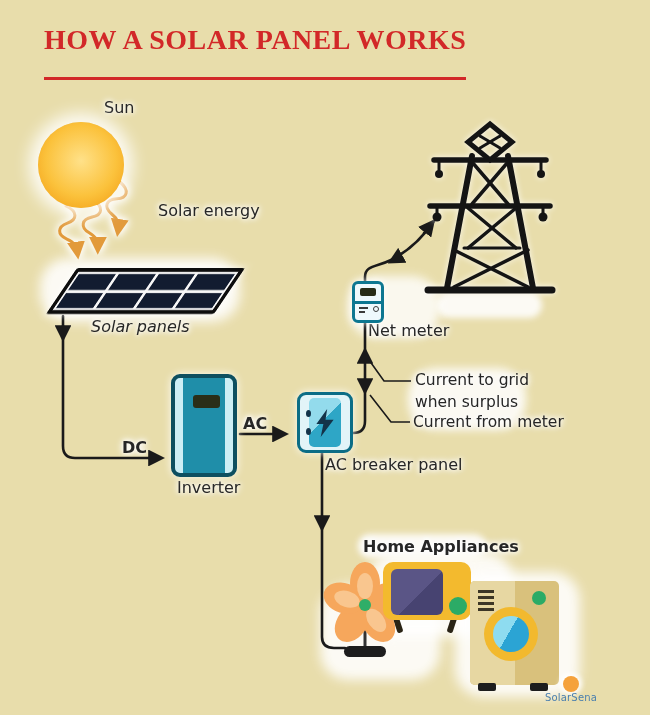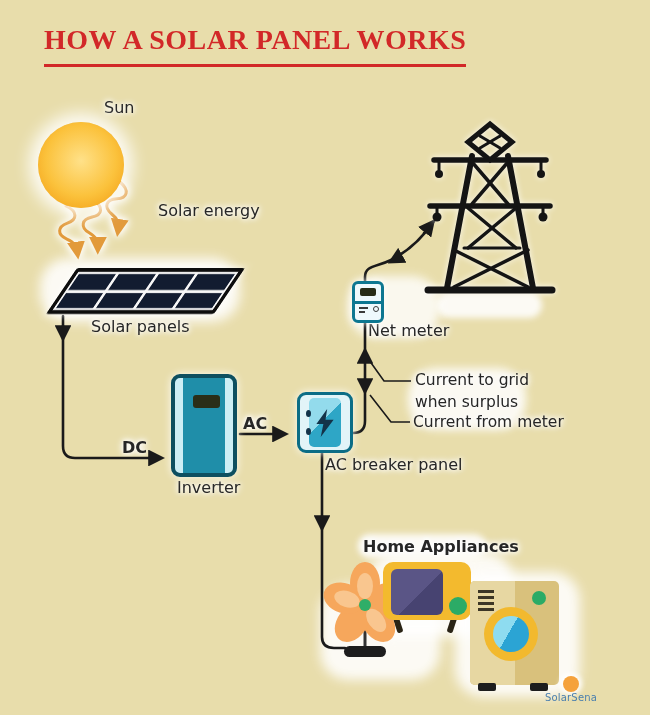--- a/index.html
+++ b/index.html
@@ -10,21 +10,21 @@
   }
   .abs{position:absolute;}
   .lbl{
     position:absolute;color:#262626;font-size:16px;white-space:nowrap;line-height:1.1;
     text-shadow:0 0 4px #fff,0 0 7px #fff,0 0 10px #fff;
   }
   .lbl.small{font-size:15.5px;}
   .title{
     position:absolute;left:44px;top:24px;
     font-family:"Liberation Serif","DejaVu Serif",serif;font-weight:bold;font-size:28px;
-    color:#d22828;letter-spacing:.5px;border-bottom:3px solid #d22828;padding-bottom:8px;
+    color:#d22828;letter-spacing:.5px;border-bottom:3px solid #d22828;padding-bottom:21px;
   }
   .blob{position:absolute;background:#ffffff;opacity:.88;filter:blur(6px);border-radius:28px;}
   svg.lines{position:absolute;left:0;top:0;z-index:4;}
   .device{position:absolute;z-index:5;}
 
   
   .sun{
     left:38px;top:122px;width:86px;height:86px;border-radius:50%;
     background:radial-gradient(circle at 50% 45%, #ffe189 0%, #fbc23c 55%, #f3a017 90%);
     box-shadow:0 0 16px 9px rgba(255,255,255,.85);
@@ -258,21 +258,21 @@
     <div class="foot" style="left:60px;"></div>
   </div>
 
   <div class="abs wm">
     <div class="wm-sun"></div>
     <div class="wm-text">SolarSena</div>
   </div>
 
   <div class="lbl" style="left:64px;top:99px;margin-left:40px;">Sun</div>
   <div class="lbl" style="left:158px;top:202px;">Solar energy</div>
-  <div class="lbl" style="left:91px;top:318px;">Solar panels</div>
+  <div class="lbl" style="left:91px;top:318px;font-style:italic;">Solar panels</div>
   <div class="lbl" style="left:122px;top:439px;font-weight:600;">DC</div>
   <div class="lbl" style="left:177px;top:479px;">Inverter</div>
   <div class="lbl" style="left:243px;top:415px;font-weight:600;">AC</div>
   <div class="lbl" style="left:325px;top:456px;">AC breaker panel</div>
   <div class="lbl" style="left:368px;top:322px;">Net meter</div>
   <div class="lbl small" style="left:415px;top:372px;">Current to grid</div>
   <div class="lbl small" style="left:415px;top:394px;">when surplus</div>
   <div class="lbl small" style="left:413px;top:414px;">Current from meter</div>
   <div class="lbl" style="left:363px;top:538px;font-weight:600;">Home Appliances</div>
 

